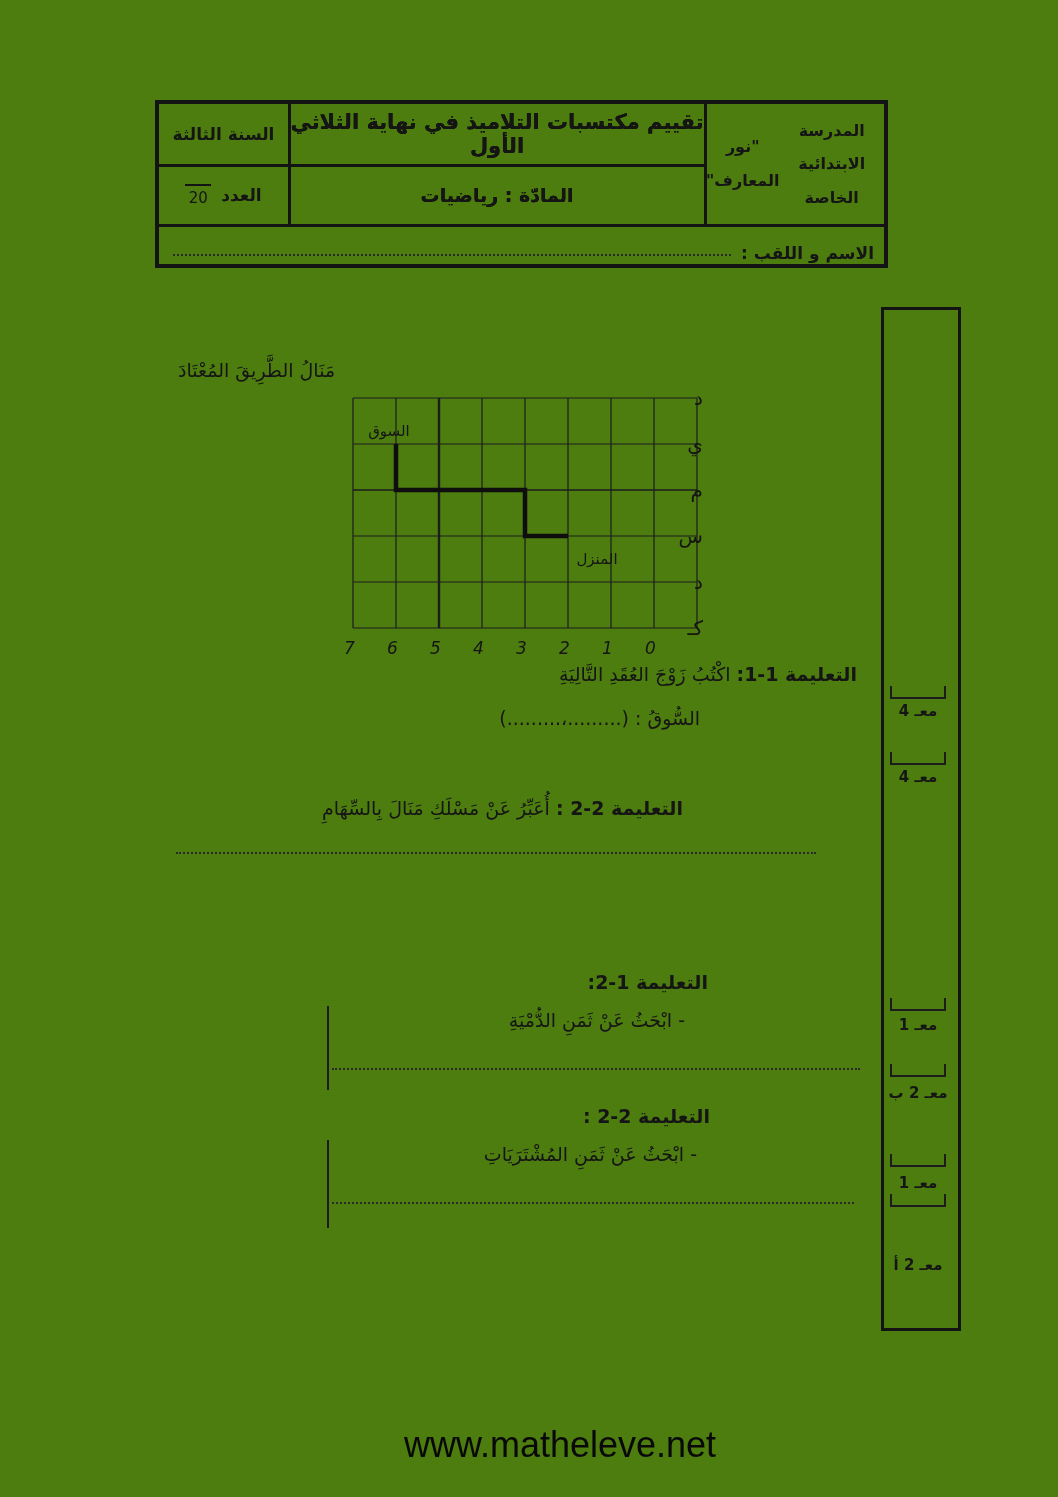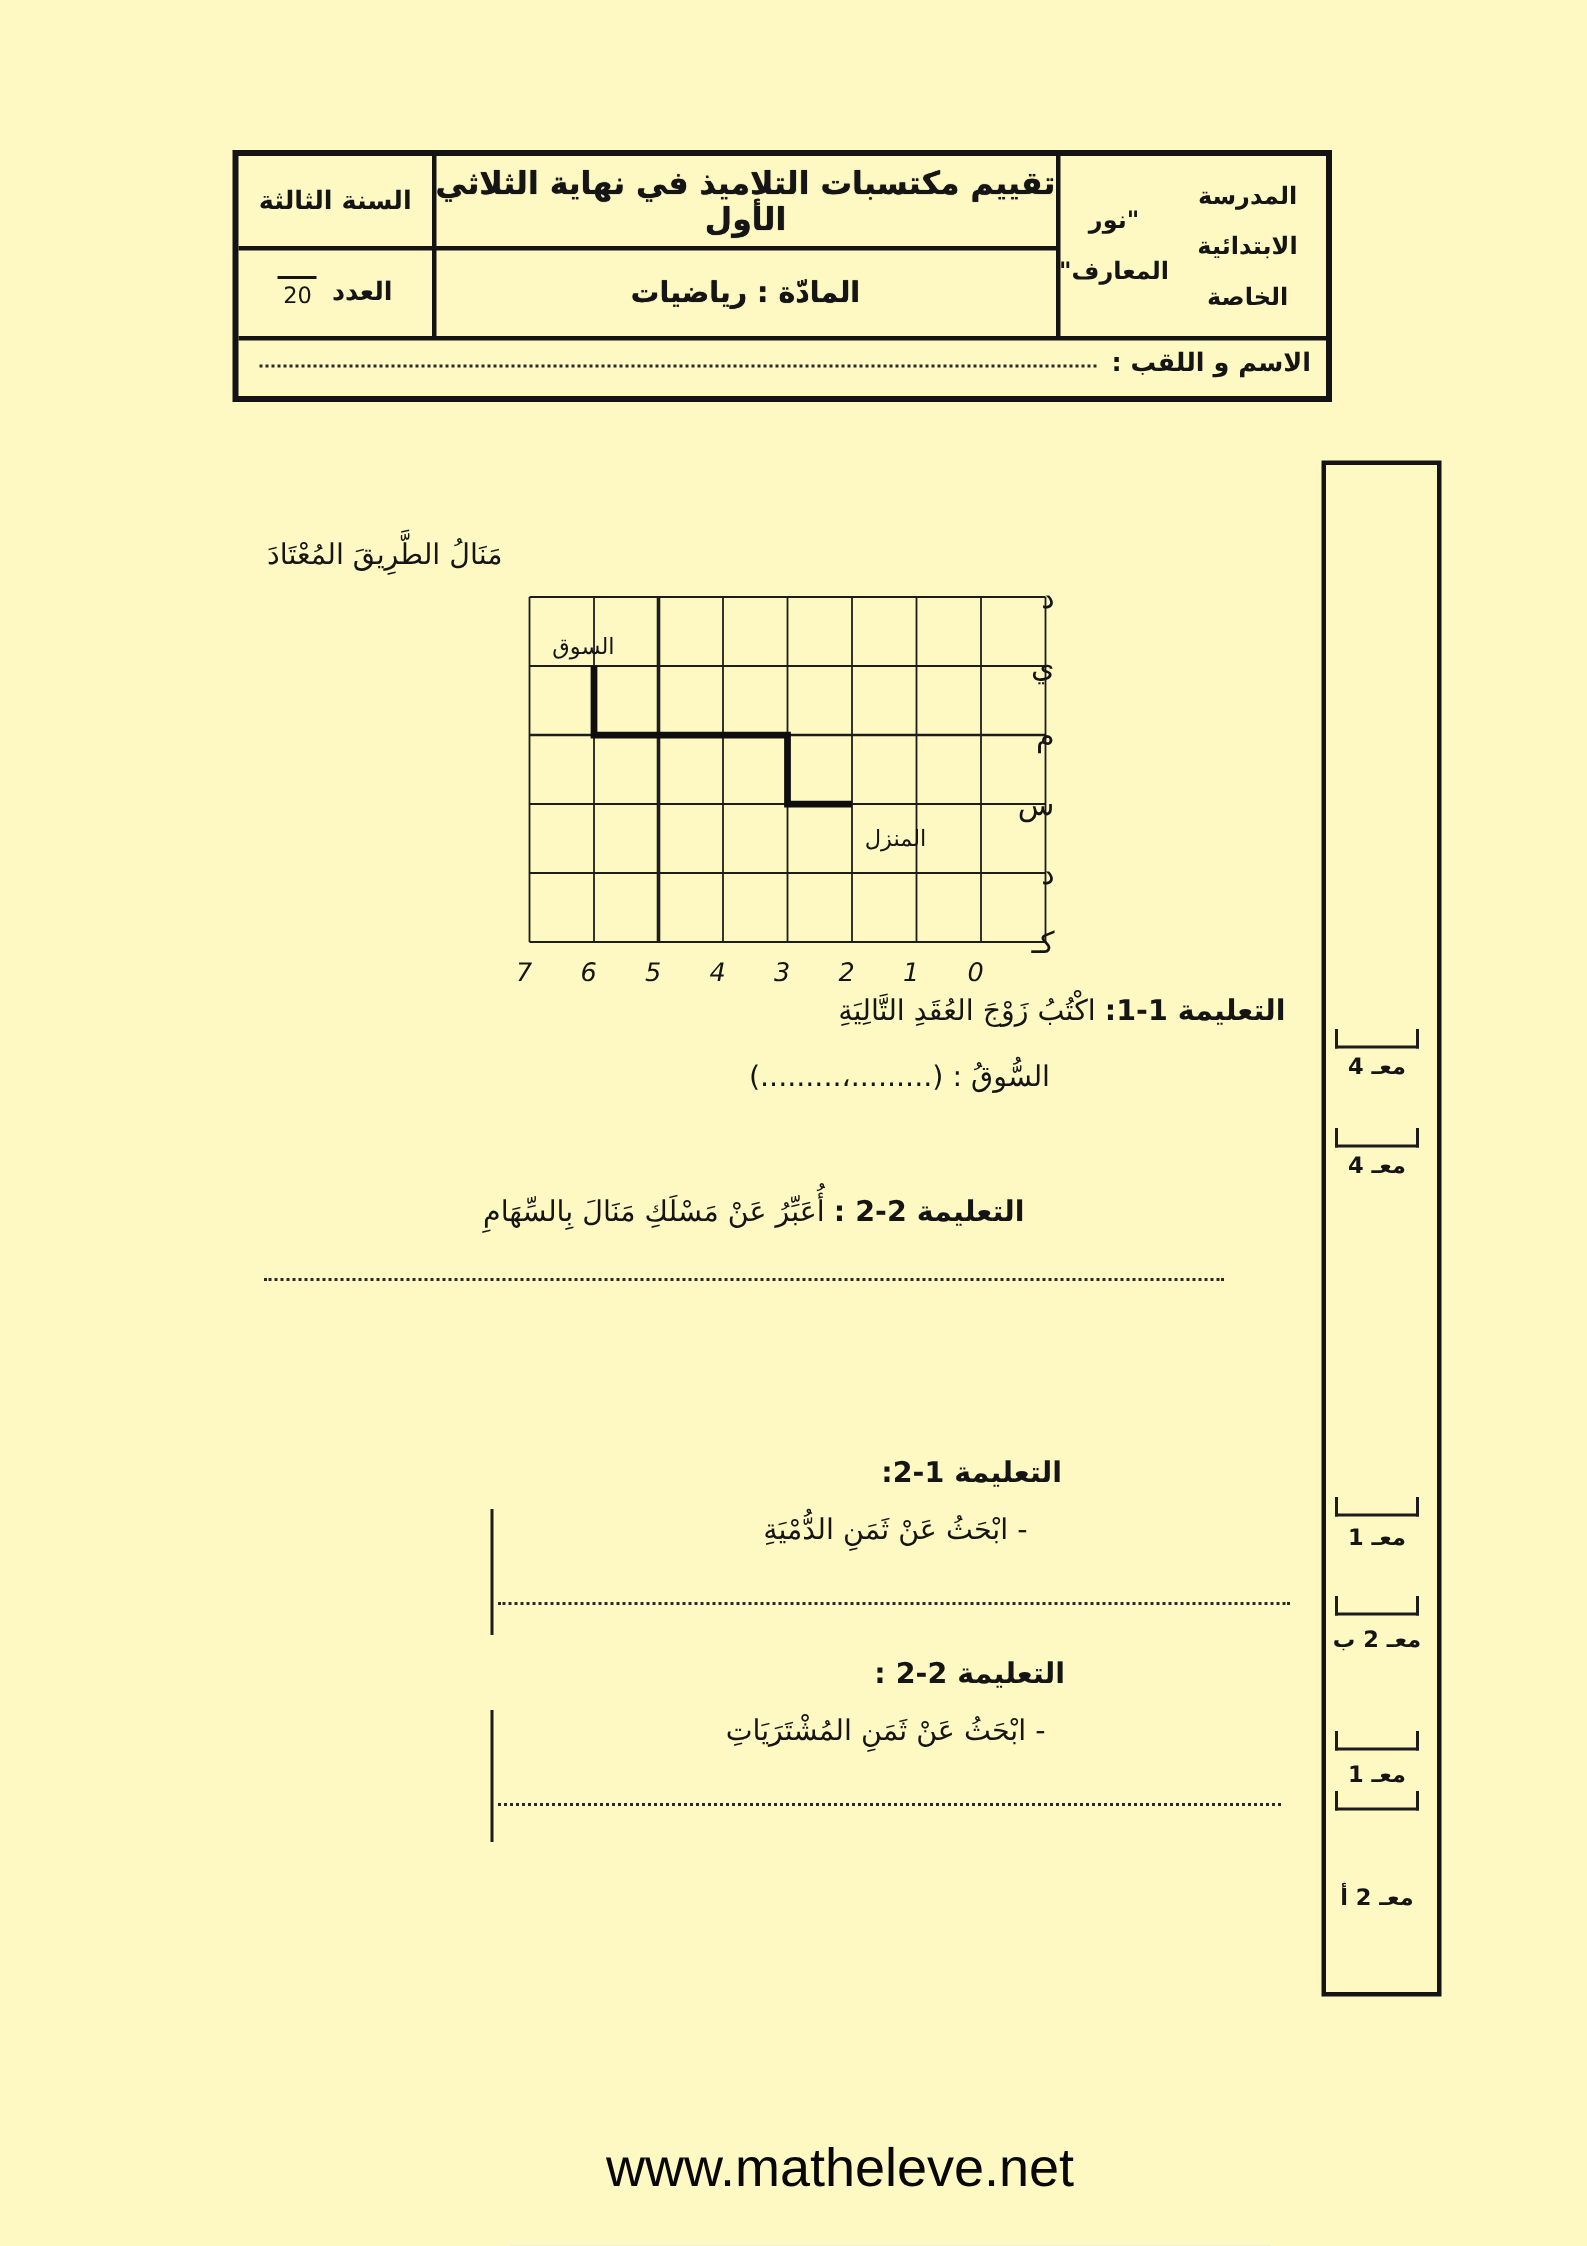--- a/index.html
+++ b/index.html
@@ -1,17 +1,17 @@
 <!DOCTYPE html>
 <html><head>
 <meta charset="utf-8">
 <style>
   html,body{margin:0;padding:0;background:#e8e8e8;}
   #page{
-    position:relative;width:1058px;height:1497px;background:#fef9c3;
+    position:relative;width:1058px;height:1497px;background:#4d7c0f;
     margin:0 auto;overflow:hidden;color:#151515;
     font-family:"DejaVu Sans",sans-serif;
   }
   .abs{position:absolute;}
   .rtl{direction:rtl;unicode-bidi:plaintext;}
 
   
   .hdr{left:155px;top:100px;width:725px;height:160px;border:4px solid #141414;}
   .hdr .v1{position:absolute;left:129px;top:0;height:120px;border-left:3px solid #141414;}
   .hdr .v2{position:absolute;left:545px;top:0;height:120px;border-left:3px solid #141414;}
@@ -19,21 +19,21 @@
   .hdr .h2{position:absolute;left:0;top:120px;width:100%;border-top:3px solid #141414;}
   .cell{position:absolute;display:flex;align-items:center;justify-content:center;text-align:center;}
   .cell-year{left:0;top:0;width:129px;height:60px;font-size:17px;font-weight:700;}
   .cell-grade{left:0;top:62px;width:129px;height:58px;font-size:17px;font-weight:700;direction:rtl;gap:10px;}
   .frac{display:inline-block;text-align:center;vertical-align:middle;}
   .frac-bar{display:block;width:26px;border-top:2px solid #141414;margin:0 auto 1px auto;}
   .frac-val{font-size:15px;font-weight:400;}
   .cell-title{left:131px;top:0;width:414px;height:60px;font-size:21px;font-weight:900;letter-spacing:.5px;text-shadow:0 0 .6px #000;}
   .cell-subject{left:131px;top:62px;width:414px;height:58px;font-size:19px;font-weight:900;text-shadow:0 0 .5px #000;}
   .cell-school{left:547px;top:0;width:178px;height:120px;flex-direction:row;font-size:16px;font-weight:700;line-height:2.1;}
-  .name-row{position:absolute;left:0;top:123px;width:100%;height:37px;display:flex;direction:rtl;align-items:flex-end;font-size:17px;font-weight:700;padding:12px 10px;box-sizing:border-box;}
+  .name-row{position:absolute;left:0;top:123px;width:100%;height:37px;display:flex;direction:rtl;align-items:flex-end;font-size:17px;font-weight:700;padding:1px 10px;box-sizing:border-box;}
   .name-row .dots-fill{flex:1;border-bottom:2px dotted #2a2a2a;margin:0 10px 7px 4px;}
 
   
   .para{font-size:19px;line-height:1.9;}
   .lbl{font-weight:700;}
   .dotline{border-bottom:2px dotted #2a2a2a;height:0;}
   .vbar{border-left:2px solid #1c1c1c;width:0;}
 
   
   .margin-col{left:881px;top:307px;width:80px;height:1024px;border:3px solid #141414;box-sizing:border-box;}

